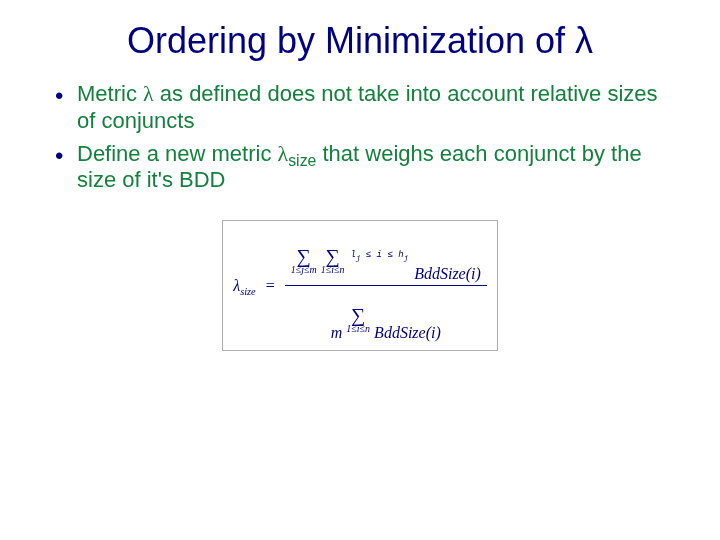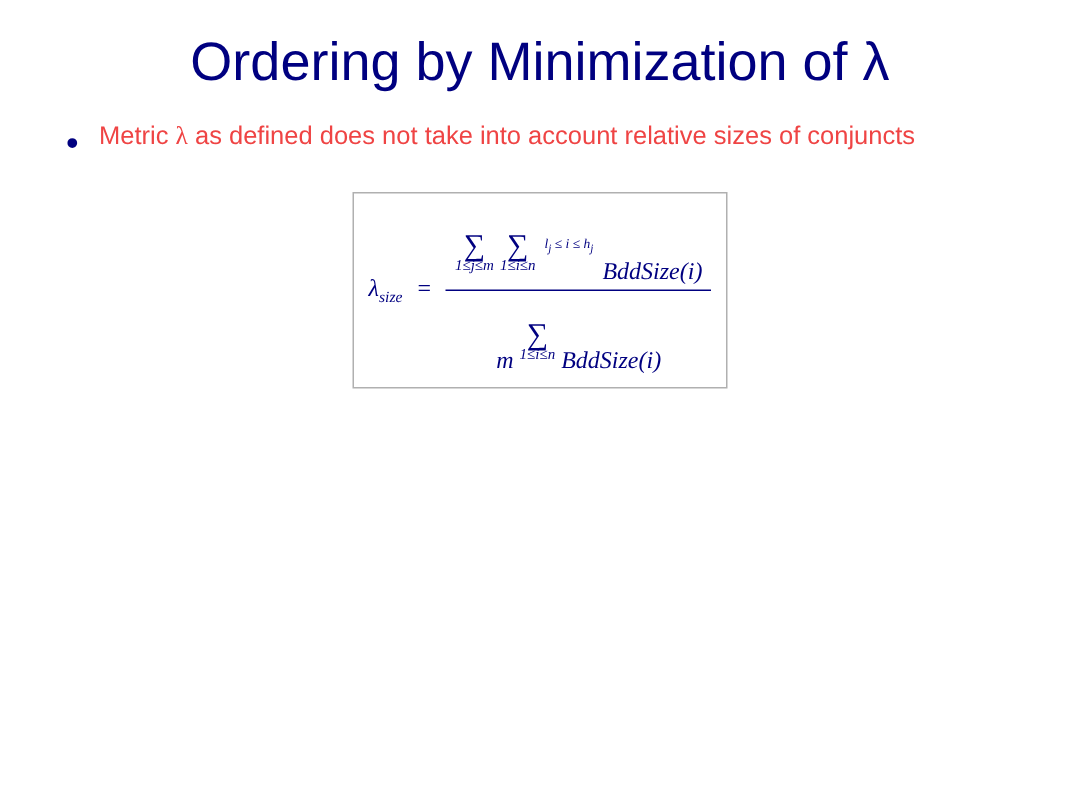--- a/index.html
+++ b/index.html
@@ -21,25 +21,25 @@
   .title {
     text-align: center;
     font-size: 36px;
     line-height: 1.25;
     font-weight: 400;
     color: #000080;
     margin: 0 0 18px 0;
   }
   ul.bullets {
     list-style: none;
-    margin: 0;
+    margin: 11px;
     padding: 0 6px 0 18px;
-    font-size: 17px;
+    font-size: 22px;
     line-height: 1.22;
-    color: #ef4444;
+    color: #15803d;
   }
   ul.bullets > li {
     position: relative;
     padding-left: 22px;
     margin-bottom: 6px;
   }
   ul.bullets > li::before {
     content: "•";
     position: absolute;
     left: 0;
@@ -101,36 +101,40 @@
   .sigma .sig {
     font-size: 20px;
     line-height: 0.9;
     font-style: normal;
     font-family: "Times New Roman", serif;
   }
   .mid-cond {
     font-size: 9px;
     line-height: 1;
     margin: 0 2px;
+    font-family: Liberation Mono, monospace;
   }
   .lhs-sub { font-size: 0.65em; vertical-align: sub; line-height: 0; }
   .term { white-space: nowrap; margin-top: 36px; }
 </style>
 </head>
 <body>
 
 <div class="slide">
 
   <h1 class="title">
     <span>Ordering by Minimization of λ</span><br>
   </h1>
 
   <ul class="bullets">
     <li>
       <span>Metric </span><span class="lambda">λ</span><span> as defined does not take into account relative sizes of conjuncts</span>
+    </li>
+    <li>
+      <span>Define a new metric </span><span class="lambda">λ</span><sub class="sz">size</sub><span> that weighs each conjunct by the size of it's BDD</span>
     </li>
   </ul>
 
   <div class="formula-wrap">
     <div class="formula">
       <span>
         <span class="lambda">λ</span><span class="lhs-sub">size</span>
       </span>
       <span class="eq">=</span>
       <span class="frac">

